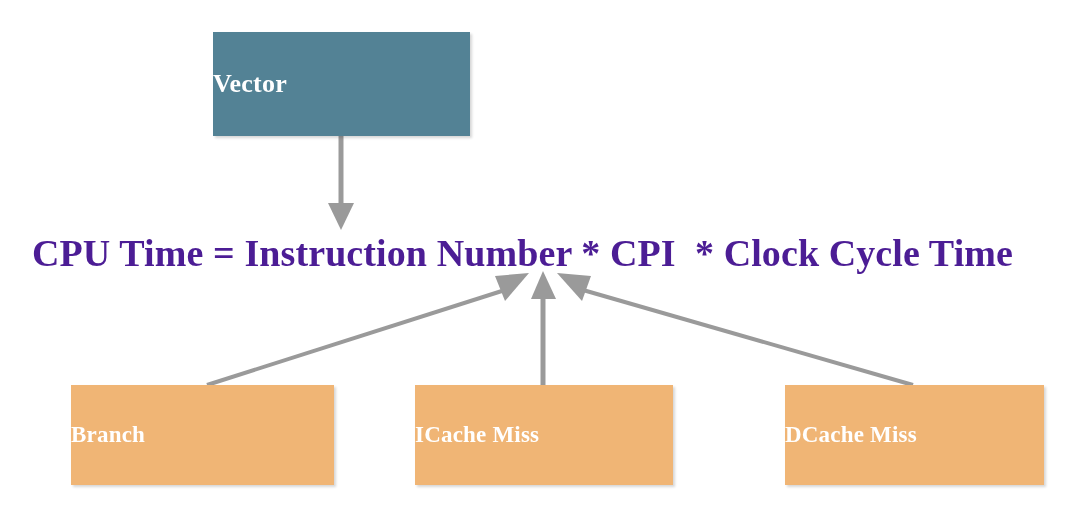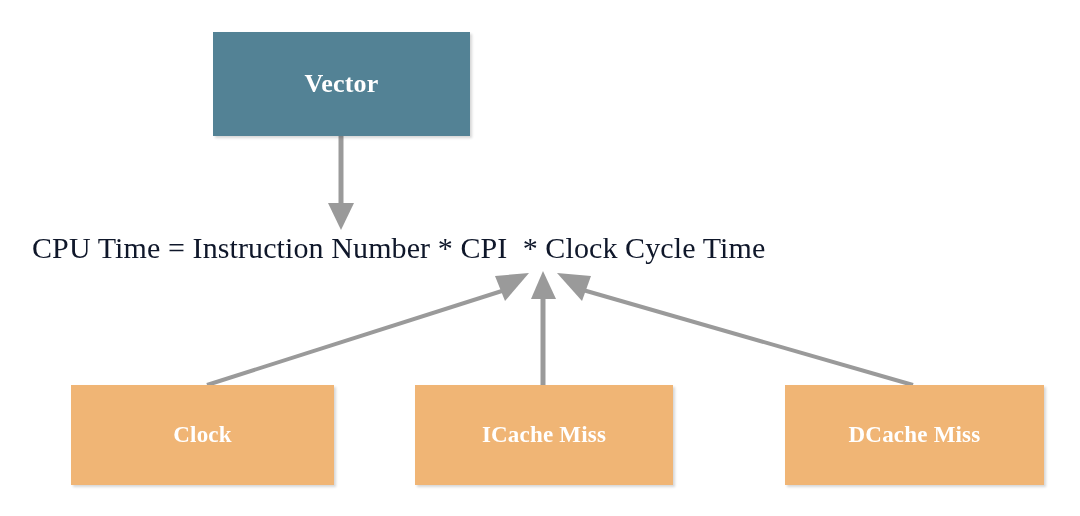--- a/index.html
+++ b/index.html
@@ -25,21 +25,20 @@
     top: 0;
     width: 1080px;
     height: 516px;
     pointer-events: none;
   }
   .node {
     position: absolute;
     box-sizing: border-box;
     display: flex;
     align-items: center;
-    justify-content: center;
     text-align: center;
     color: #ffffff;
     font-weight: bold;
     line-height: 1.22;
     letter-spacing: 0.2px;
     box-shadow: 1.5px 1.5px 2.5px rgba(0,0,0,0.16);
   }
   .node-vector {
     left: 213px;
     top: 32px;
@@ -56,23 +55,23 @@
     font-size: 23px;
   }
   .node-branch { left: 71px; width: 263px; }
   .node-icache { left: 415px; width: 258px; }
   .node-dcache { left: 785px; width: 259px; }
 
   .formula {
     position: absolute;
     left: 32px;
     top: 231px;
-    font-size: 30px;
-    font-weight: normal;
-    color: #0f172a;
+    font-size: 38px;
+    font-weight: bold;
+    color: #4c1d95;
     white-space: pre;
     letter-spacing: 0.1px;
   }
 </style>
 </head>
 <body>
 
 <div id="canvas">
 
   <svg id="arrow-layer" viewBox="0 0 1080 516" width="1080" height="516" xmlns="http://www.w3.org/2000/svg">
@@ -99,21 +98,21 @@
   </svg>
 
   <div class="node node-vector">
     <span>Vector</span>
   </div>
 
   <div class="formula">CPU Time = Instruction Number * CPI  * Clock Cycle Time</div>
 
   <div class="node node-cause node-branch">
     <span>
-      <span>Clock</span><br>
+      <span>Branch</span><br>
     </span>
   </div>
 
   <div class="node node-cause node-dcache">
     <span>DCache Miss</span>
   </div>
 
   <div class="node node-cause node-icache">
     <span>ICache Miss</span>
   </div>

